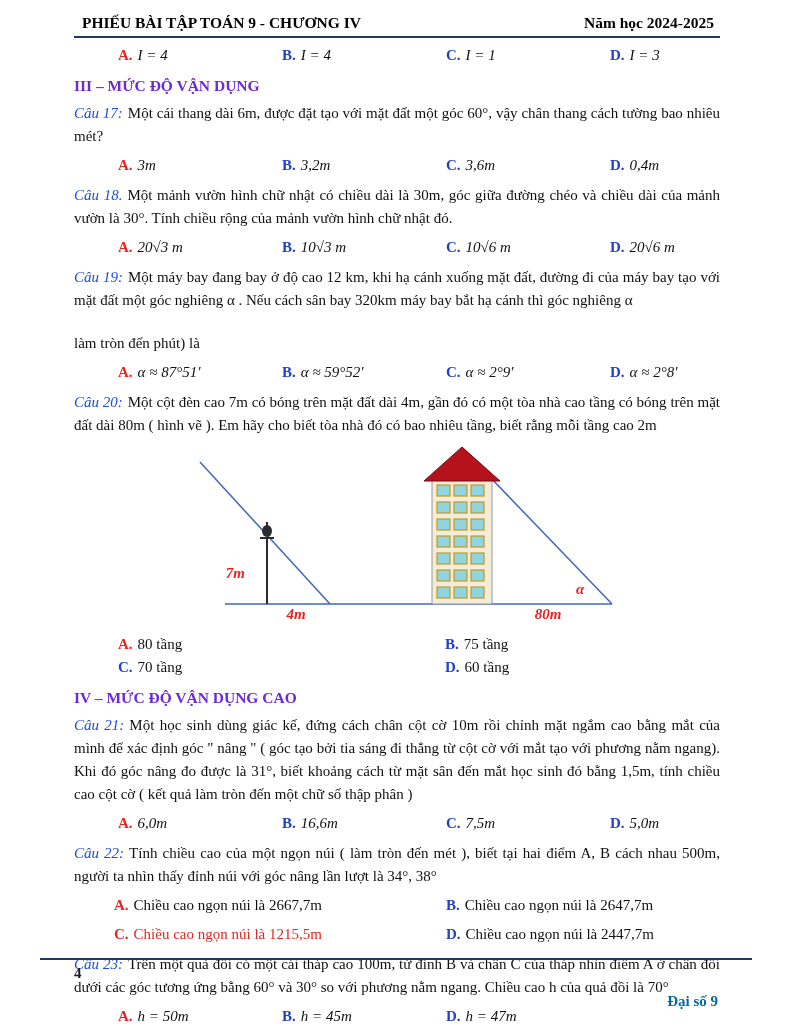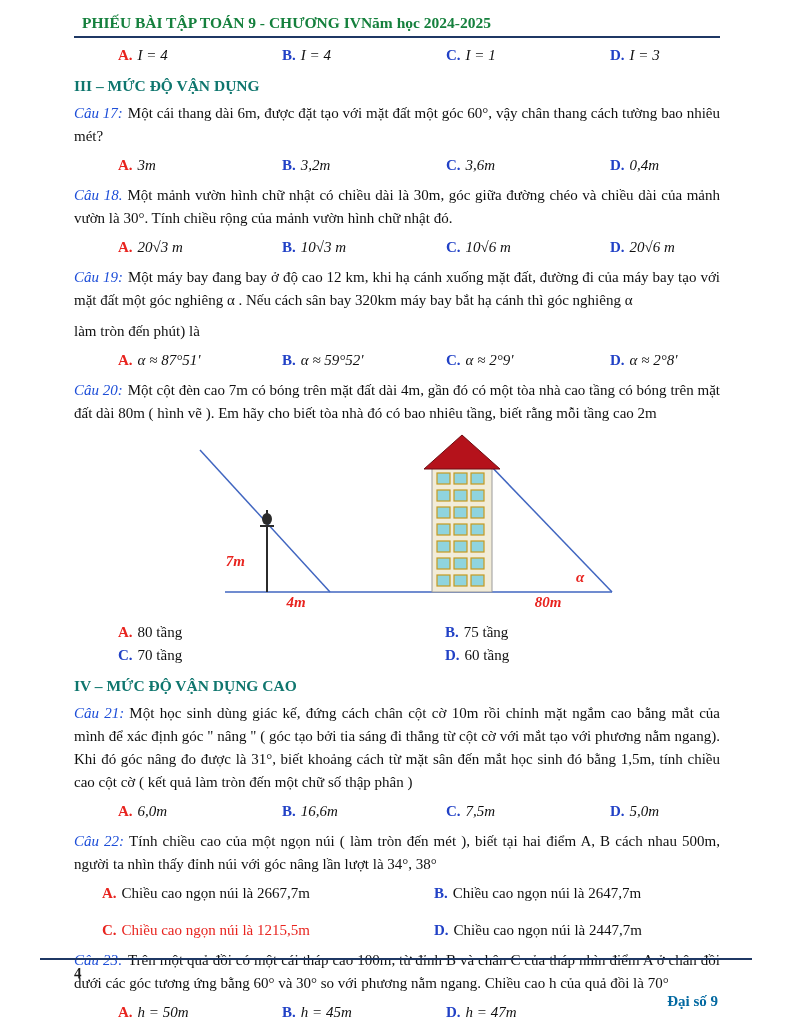--- a/index.html
+++ b/index.html
@@ -1,33 +1,33 @@
 <!DOCTYPE html>
 <html><head>
 <meta charset="utf-8">
 <style>
   * { box-sizing: border-box; }
   body { margin:0; background:#ffffff; }
   .page { position:relative; width:792px; height:1024px; background:#fff;
           font-family:"Liberation Serif", serif; font-size:15px; color:#101010;
           padding:12px 72px 0 74px; overflow:hidden; }
-  .header { display:flex; font-weight:bold; font-size:15.5px;
-            color:#15803d; padding:2px 6px 4px 8px; border-bottom:2px solid #1f3864; }
+  .header { display:flex; justify-content:space-between; font-weight:bold; font-size:15.5px;
+            color:#000000; padding:2px 6px 4px 8px; border-bottom:2px solid #1f3864; }
   .opts { display:grid; margin:6px 0 4px 44px; line-height:23px; }
   .opts4 { grid-template-columns:164px 164px 164px auto; }
   .opts2 { grid-template-columns:327px auto; }
-  .opts2w { grid-template-columns:332px auto; margin-left:28px; row-gap:14px; }
+  .opts2w { grid-template-columns:332px auto; margin-left:40px; row-gap:6px; }
   .opt b { font-weight:bold; margin-right:5px; }
   .lA { color:#e8241f; } .lB, .lC, .lD { color:#2141c6; }
   .italic-vals .val { font-style:italic; }
   .correct b, .correct .val { color:#e8241f; }
-  .section { font-weight:bold; font-size:15.5px; margin:10px 0 4px; color:#0f766e; }
+  .section { font-weight:bold; font-size:15.5px; margin:10px 0 4px; color:#6d28d9; }
   .q { margin:7px 0 2px; text-align:justify; line-height:23px; }
   .qlabel { color:#1d4ed8; font-weight:normal; font-style:italic; margin-right:5px; }
-  .subline { margin:8px 0 2px; line-height:23px; }
+  .subline { margin:20px 0 2px; line-height:23px; }
   .figure-wrap { margin:4px 0 2px 96px; }
   .bl { stroke:#4166c0; stroke-width:1.5; }
   .pole { stroke:#2b2b2b; stroke-width:2; }
   .facade { fill:#f2ecd8; stroke:#9a9a9a; stroke-width:1; }
   .win { fill:#8fd4de; stroke:#c59a1f; stroke-width:1.2; }
   .roof { fill:#b5121b; stroke:#6d0d12; stroke-width:1; }
   .figlabel { font-family:"Liberation Serif", serif; font-size:15px; font-weight:bold;
               font-style:italic; fill:#e8241f; }
   .footer { position:absolute; left:40px; right:40px; bottom:14px; border-top:2px solid #1f3864;
             padding:5px 34px 0; display:flex; justify-content:space-between; font-weight:bold; font-size:15px; }

